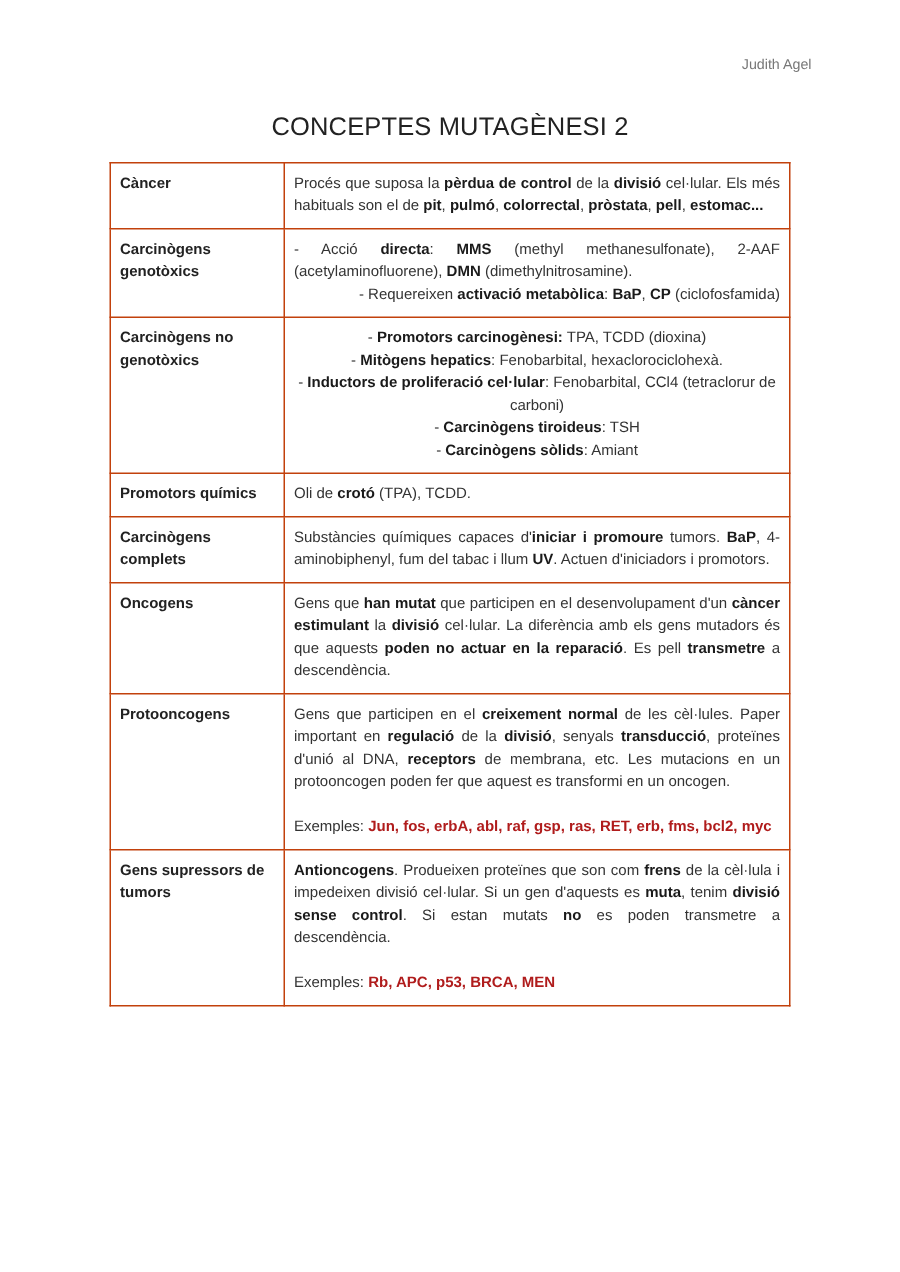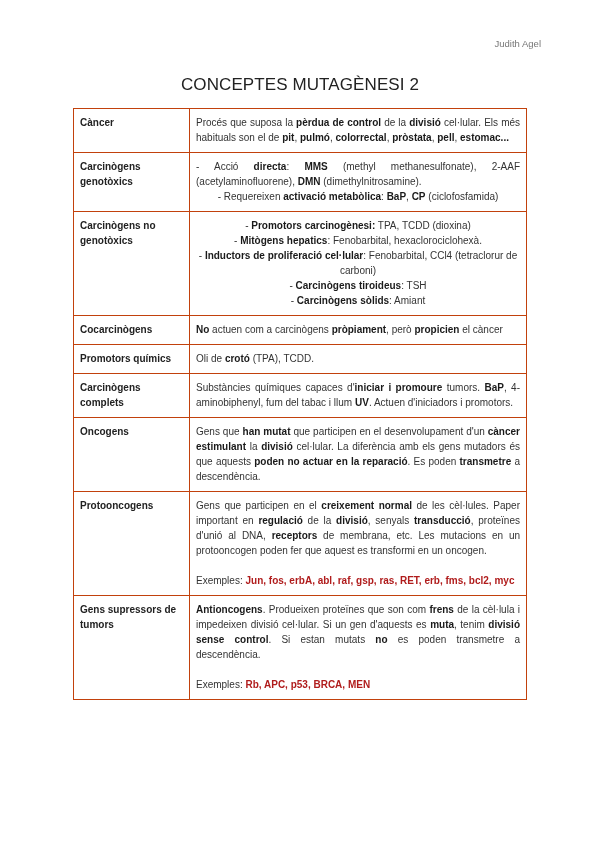--- a/index.html
+++ b/index.html
@@ -43,53 +43,49 @@
   <tbody>
       <tr>
     <td class="term">Càncer</td>
     <td class="def"><span>Procés que suposa la </span><b>pèrdua de control</b><span> de la </span><b>divisió</b><span> cel·lular. Els més habituals son el de </span><b>pit</b><span>, </span><b>pulmó</b><span>, </span><b>colorrectal</b><span>, </span><b>pròstata</b><span>, </span><b>pell</b><span>, </span><b>estomac...</b></td>
   </tr>
 
   <tr>
     <td class="term">Carcinògens genotòxics</td>
     <td class="def">
           <div><span>- Acció </span><b>directa</b><span>: </span><b>MMS</b><span> (methyl methanesulfonate), 2-AAF (acetylaminofluorene), </span><b>DMN</b><span> (dimethylnitrosamine).</span></div>
-          <div style="text-align:center"><span>- Requereixen </span><b>activació metabòlica</b><span>: </span><b>BaP</b><span>, </span><b>CP</b><span> (ciclofosfamida)</span></div>
+          <div style="text-align:right"><span>- Requereixen </span><b>activació metabòlica</b><span>: </span><b>BaP</b><span>, </span><b>CP</b><span> (ciclofosfamida)</span></div>
         </td>
   </tr>
 
   <tr>
     <td class="term">Carcinògens no genotòxics</td>
     <td class="def" style="text-align:center">
       <div><span>- </span><b>Promotors carcinogènesi:</b><span> TPA, TCDD (dioxina)</span></div>
       <div><span>- </span><b>Mitògens hepatics</b><span>: Fenobarbital, hexaclorociclohexà.</span></div>
       <div><span>- </span><b>Inductors de proliferació cel·lular</b><span>: Fenobarbital, CCl4 (tetraclorur de carboni)</span></div>
       <div><span>- </span><b>Carcinògens tiroideus</b><span>: TSH</span></div>
       <div><span>- </span><b>Carcinògens sòlids</b><span>: Amiant</span></div>
     </td>
   </tr>
 
-  <tr>
-    <td class="term">Cocarcinògens</td>
-    <td class="def"><b>No</b><span> actuen com a carcinògens </span><b>pròpiament</b><span>, però </span><b>propicien</b><span> el càncer</span></td>
-  </tr>
 
   <tr>
     <td class="term">Promotors químics</td>
     <td class="def"><span>Oli de </span><b>crotó</b><span> (TPA), TCDD.</span></td>
   </tr>
 
   <tr>
     <td class="term">Carcinògens complets</td>
     <td class="def"><span>Substàncies químiques capaces d'</span><b>iniciar i promoure</b><span> tumors. </span><b>BaP</b><span>, 4-aminobiphenyl, fum del tabac i llum </span><b>UV</b><span>. Actuen d'iniciadors i promotors.</span></td>
   </tr>
 
   <tr>
     <td class="term">Oncogens</td>
-    <td class="def"><span>Gens que </span><b>han mutat</b><span> que participen en el desenvolupament d'un </span><b>càncer estimulant</b><span> la </span><b>divisió</b><span> cel·lular. La diferència amb els gens mutadors és que aquests </span><b>poden no actuar en la reparació</b><span>. Es poden </span><b>transmetre</b><span> a descendència.</span></td>
+    <td class="def"><span>Gens que </span><b>han mutat</b><span> que participen en el desenvolupament d'un </span><b>càncer estimulant</b><span> la </span><b>divisió</b><span> cel·lular. La diferència amb els gens mutadors és que aquests </span><b>poden no actuar en la reparació</b><span>. Es pell </span><b>transmetre</b><span> a descendència.</span></td>
   </tr>
 
   <tr>
     <td class="term">Protooncogens</td>
     <td class="def">
           <div><span>Gens que participen en el </span><b>creixement normal</b><span> de les cèl·lules. Paper important en </span><b>regulació</b><span> de la </span><b>divisió</b><span>, senyals </span><b>transducció</b><span>, proteïnes d'unió al DNA, </span><b>receptors</b><span> de membrana, etc. Les mutacions en un protooncogen poden fer que aquest es transformi en un oncogen.</span></div>
           <div class="gap"></div>
           <div><span>Exemples: </span><span class="red">Jun, fos, erbA, abl, raf, gsp, ras, RET, erb, fms, bcl2, myc</span></div>
         </td>
   </tr>

